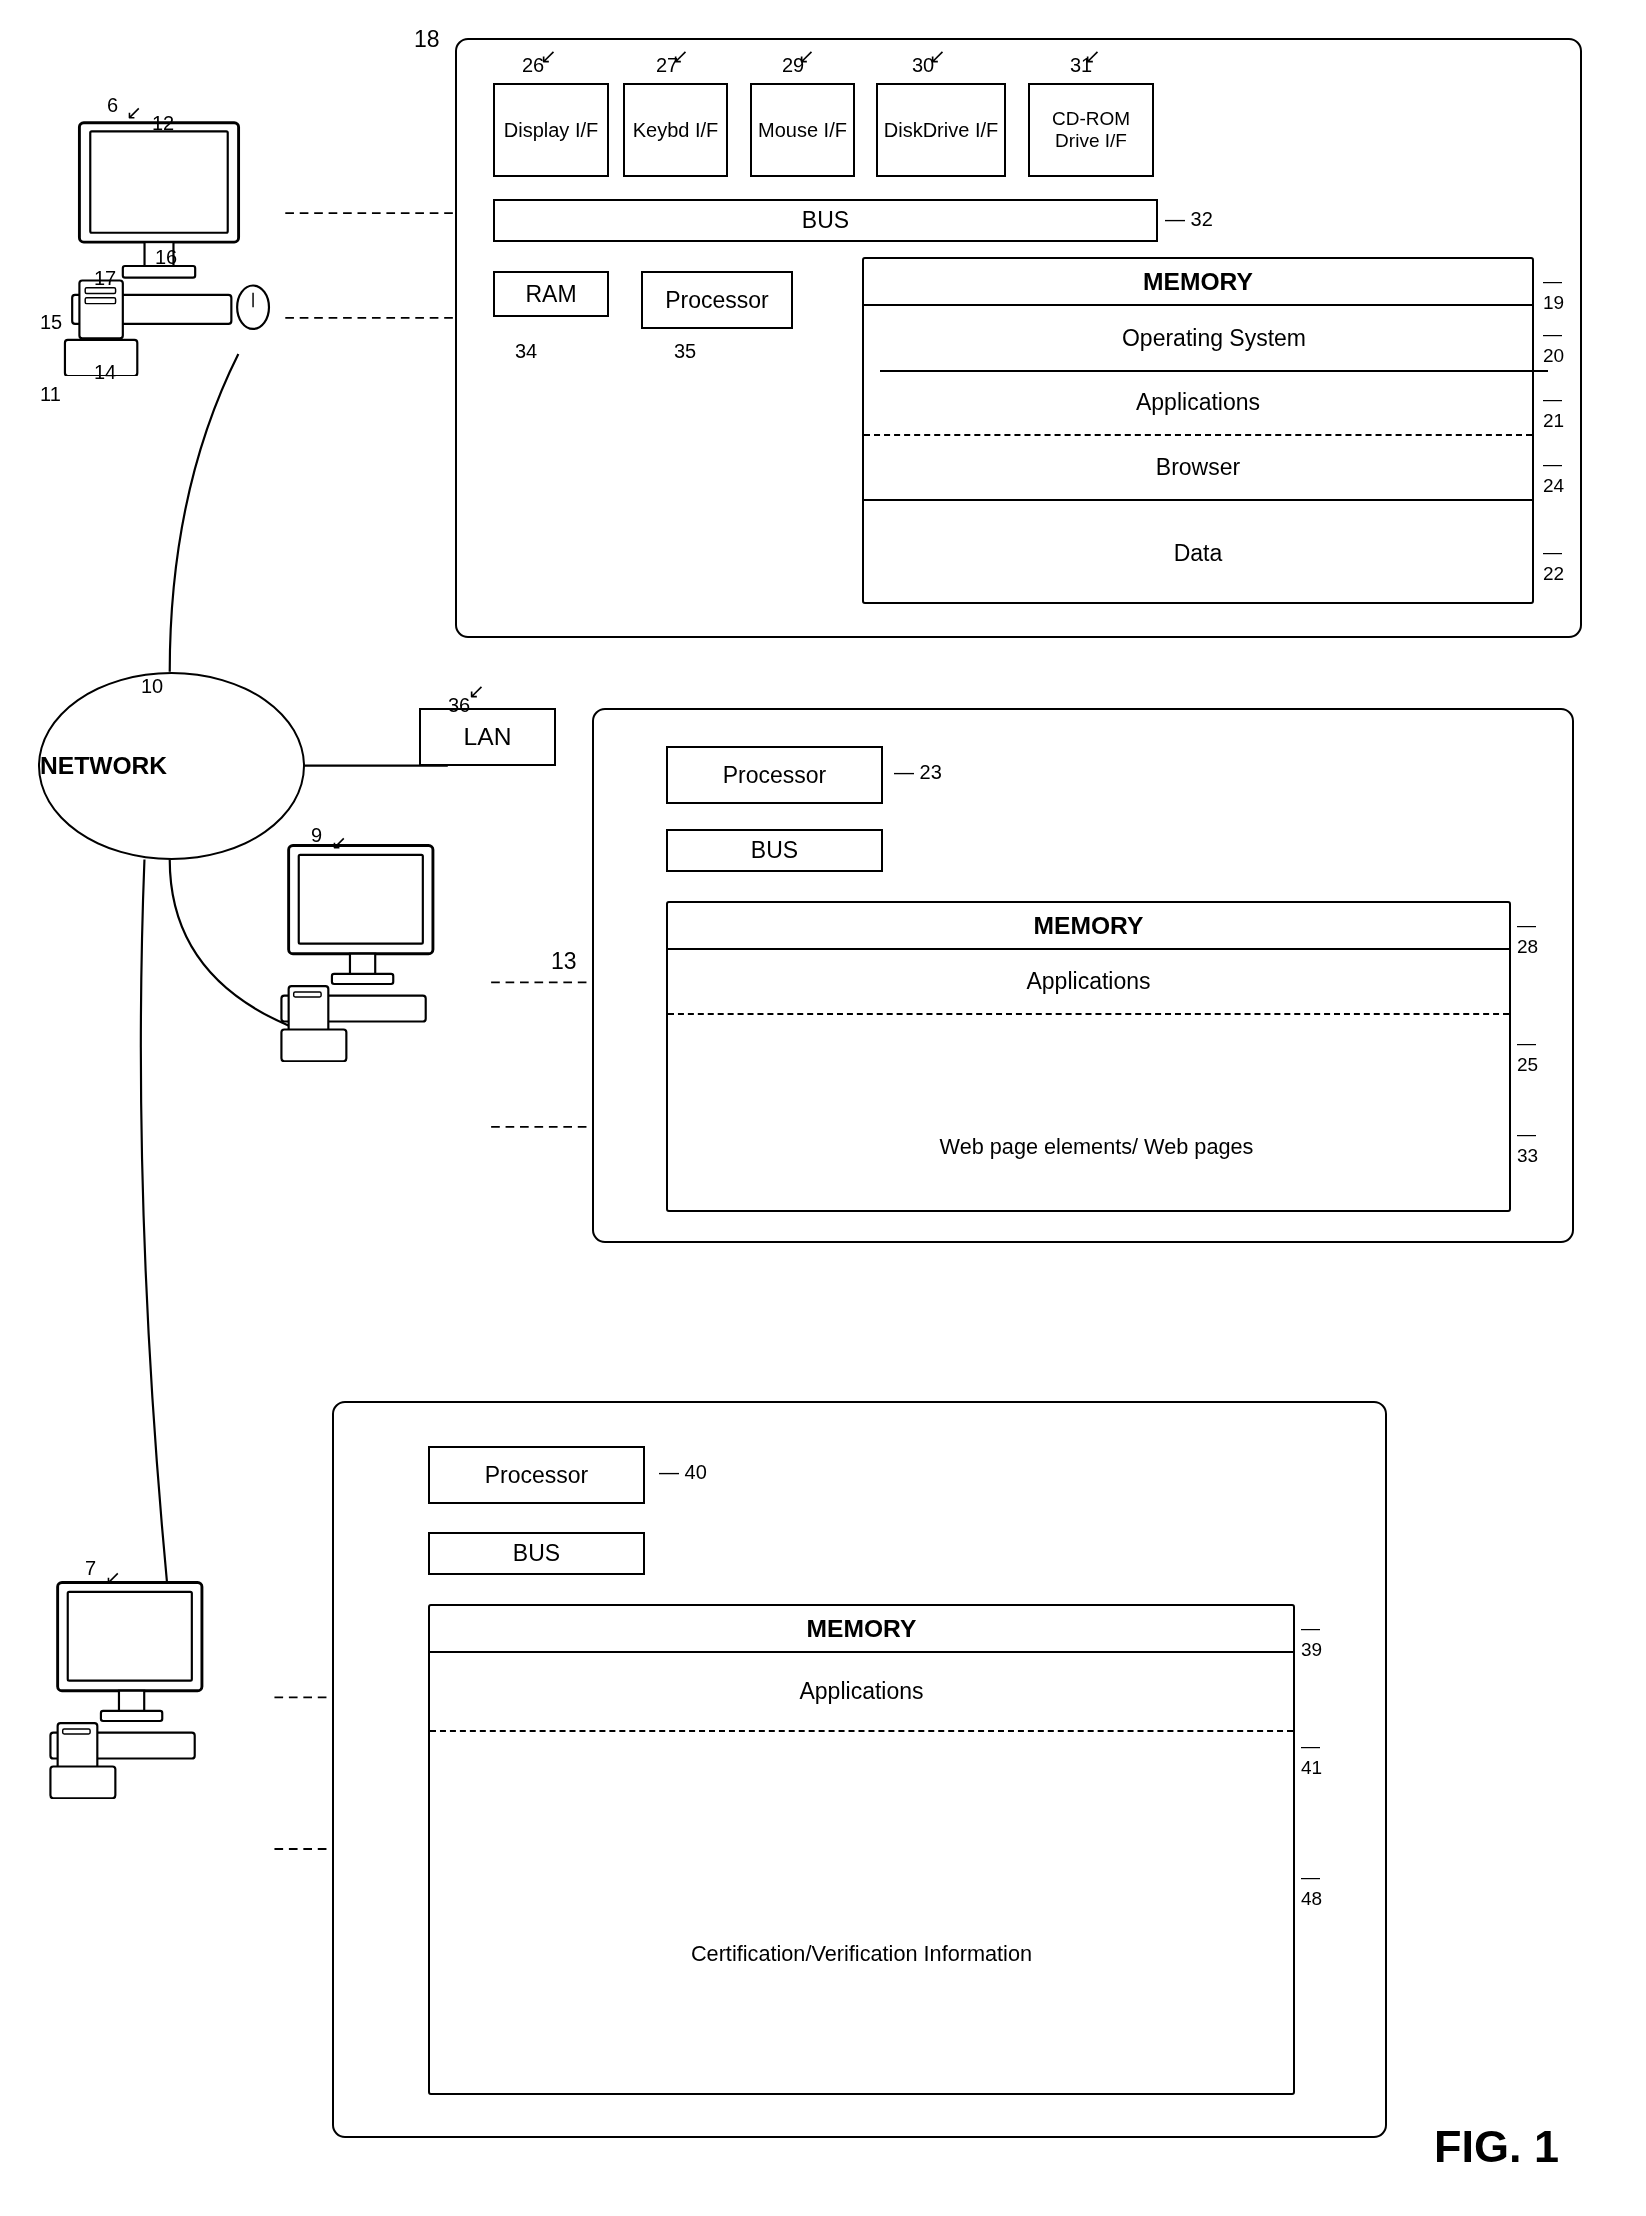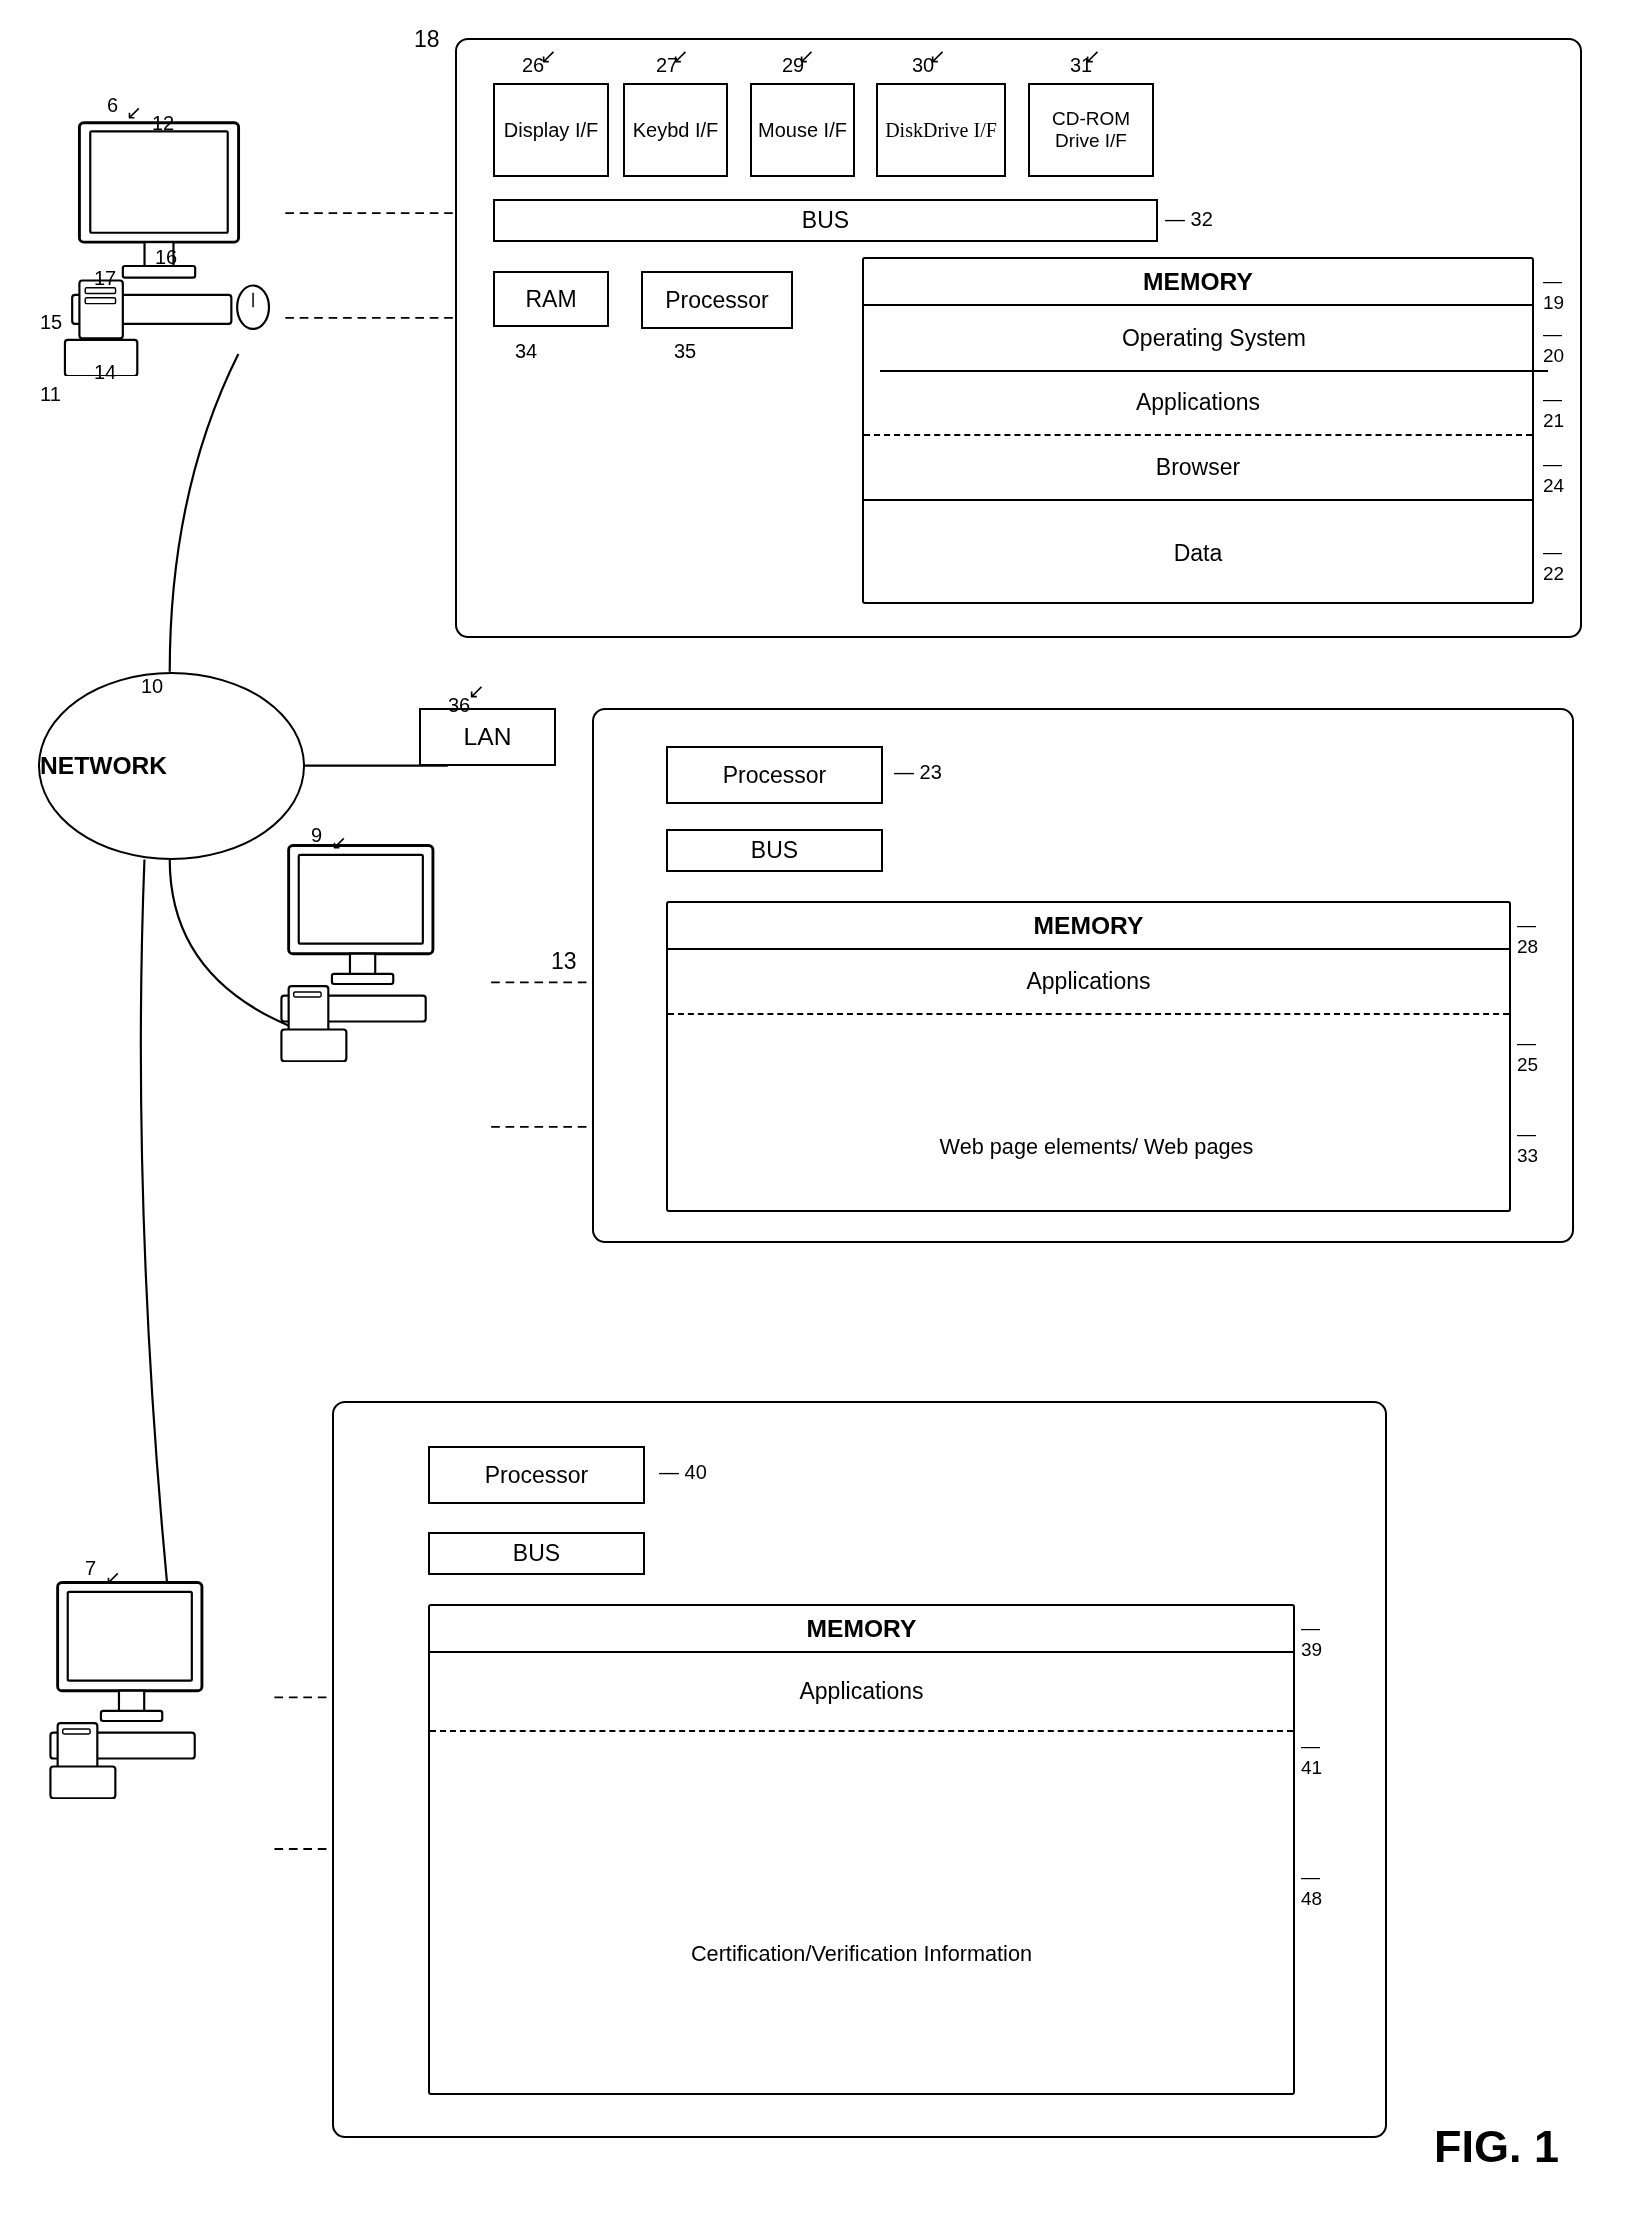--- a/index.html
+++ b/index.html
@@ -159,40 +159,40 @@
     <span class="label" style="top:14.4px; left:199px; font-size:20px;">27</span>
     <span style="position:absolute; top:3.6px; left:215px; font-size:20px;">↙</span>
 
     <div class="box-small" style="top:43px; left:293px; width:105px; height:94px; font-size:20px;">
       <span>Mouse
 I/F</span>
     </div>
     <span class="label" style="top:14.4px; left:325px; font-size:20px;">29</span>
     <span style="position:absolute; top:3.6px; left:341px; font-size:20px;">↙</span>
 
-    <div class="box-small" style="top:43px; left:419px; width:130px; height:94px; font-size:20px;font-family:Liberation Serif, serif;">
+    <div class="box-small" style="top:43px; left:419px; width:130px; height:94px; font-size:20px;">
       <span>DiskDrive
 I/F</span>
     </div>
     <span class="label" style="top:14.4px; left:455px; font-size:20px;">30</span>
     <span style="position:absolute; top:3.6px; left:472px; font-size:20px;">↙</span>
 
     <div class="box-small" style="top:43px; left:571px; width:126px; height:94px; font-size:19px;">
       <span>CD-ROM
 Drive I/F</span>
     </div>
     <span class="label" style="top:14.4px; left:613px; font-size:20px;text-align:right;">31</span>
     <span style="position:absolute; top:3.6px; left:627px; font-size:20px;">↙</span>
 
     <div class="box-small" style="top:159px; left:36px; width:665px; height:43px; font-size:23px;">
       <span>BUS</span>
     </div>
     <span class="label" style="top:168px; left:708px; font-size:20px;">— 32</span>
 
-    <div class="box-small" style="top:231px; left:36px; width:116px; height:56px; font-size:23px;">
+    <div class="box-small" style="top:231px; left:36px; width:116px; height:46px; font-size:23px;">
       <span>RAM</span>
     </div>
     <span class="label" style="top:300px; left:58px; font-size:20px;">34</span>
 
     <div class="box-small" style="top:231px; left:184px; width:152px; height:58px; font-size:23px;">
       <span>Processor</span>
     </div>
     <span class="label" style="top:300px; left:217px; font-size:20px;">35</span>
 
     <div class="memory-block" style="top:217px; left:405px; width:672px; height:347px; border-radius:2.9px;">

